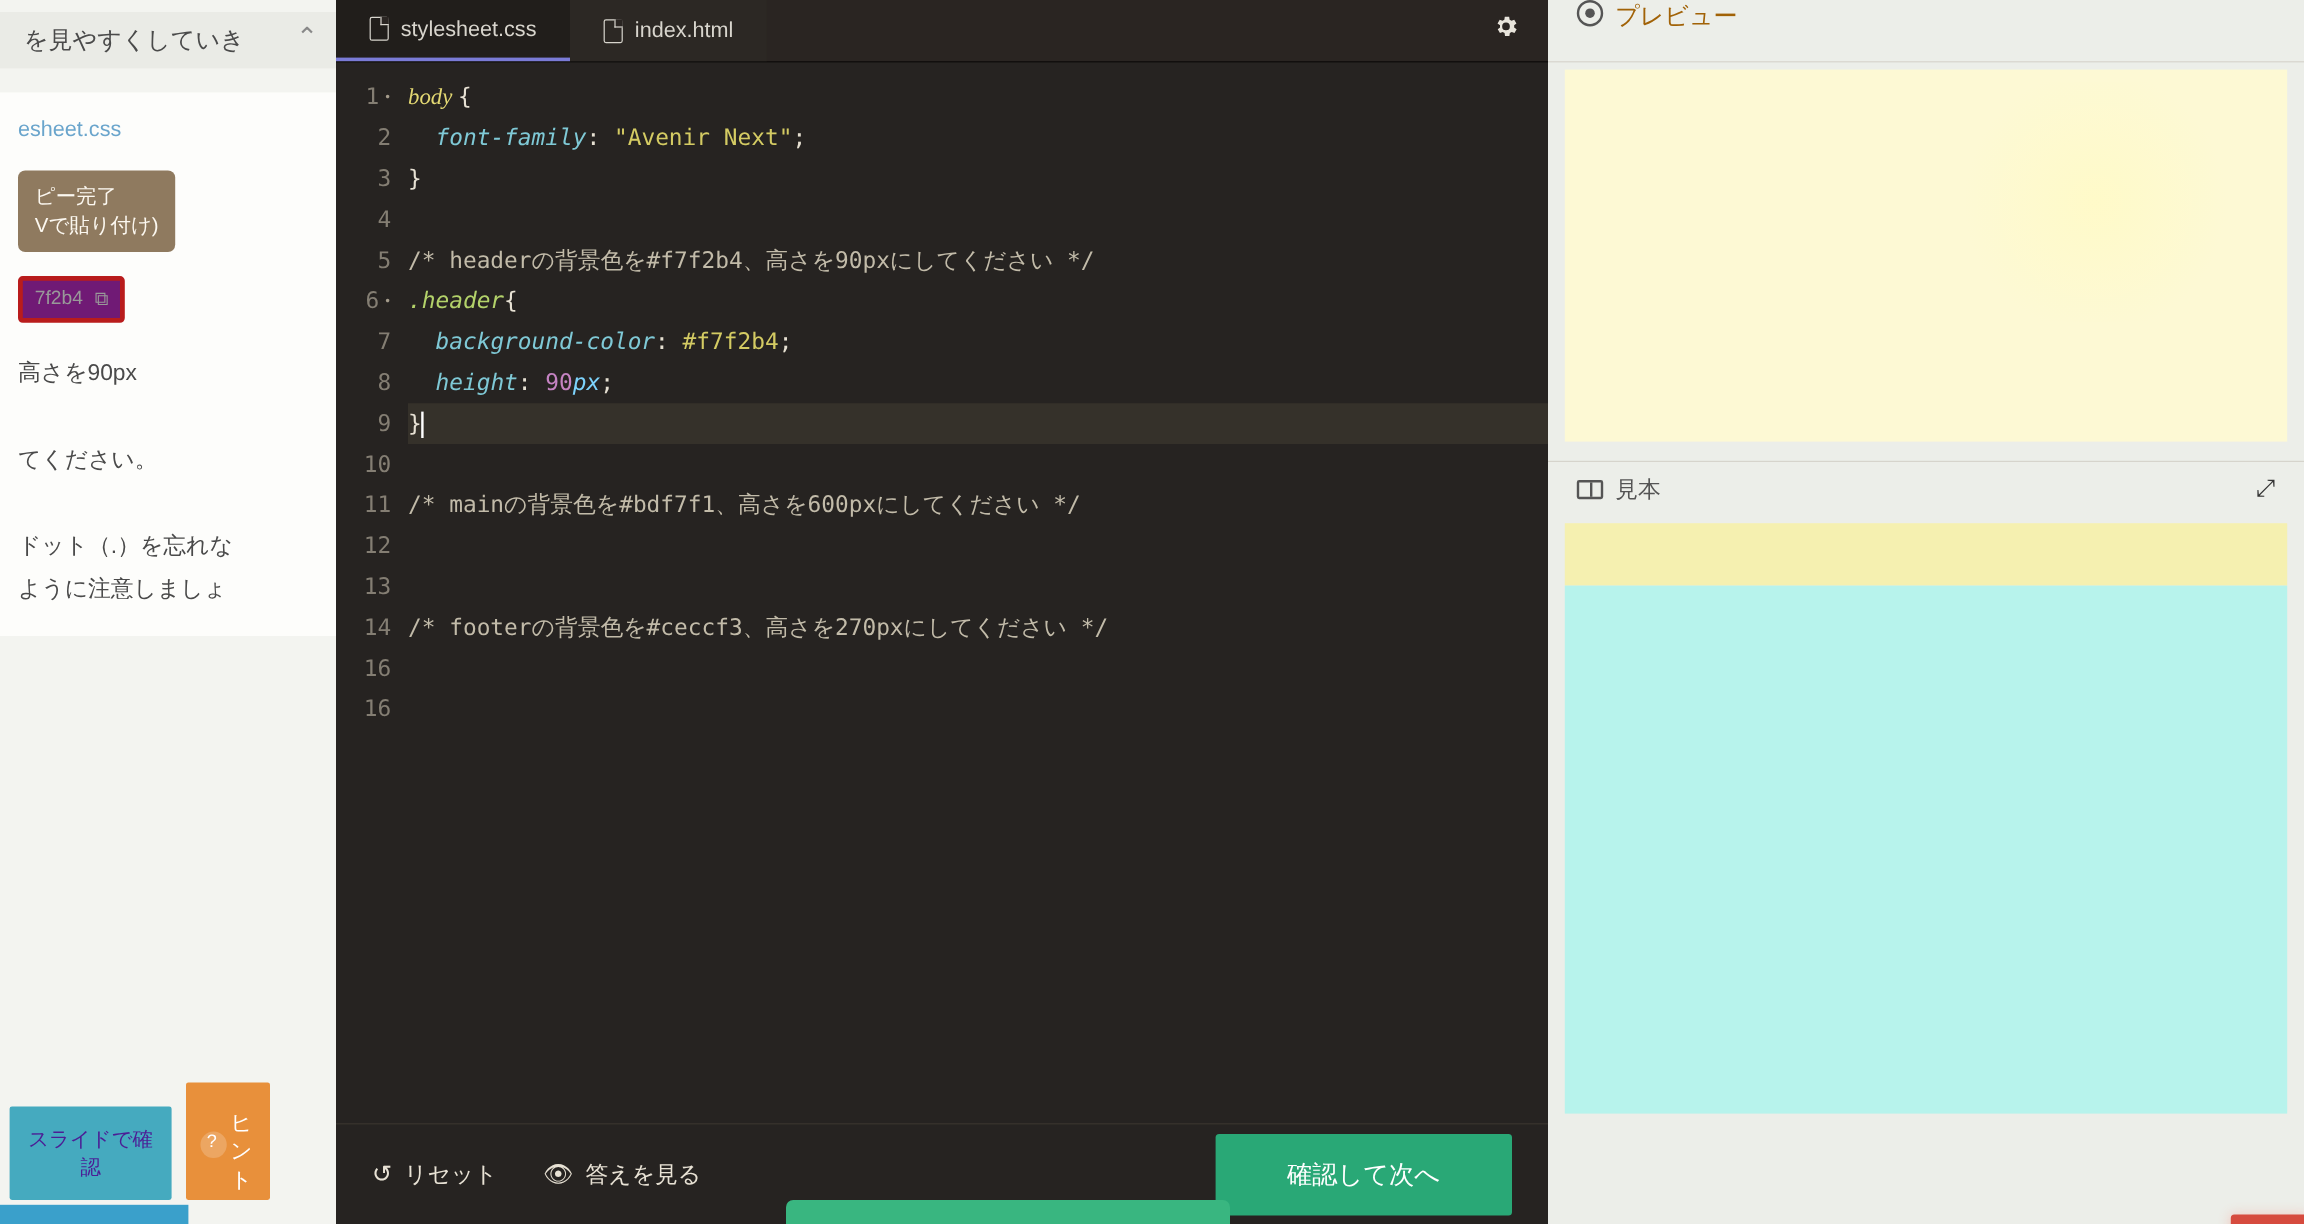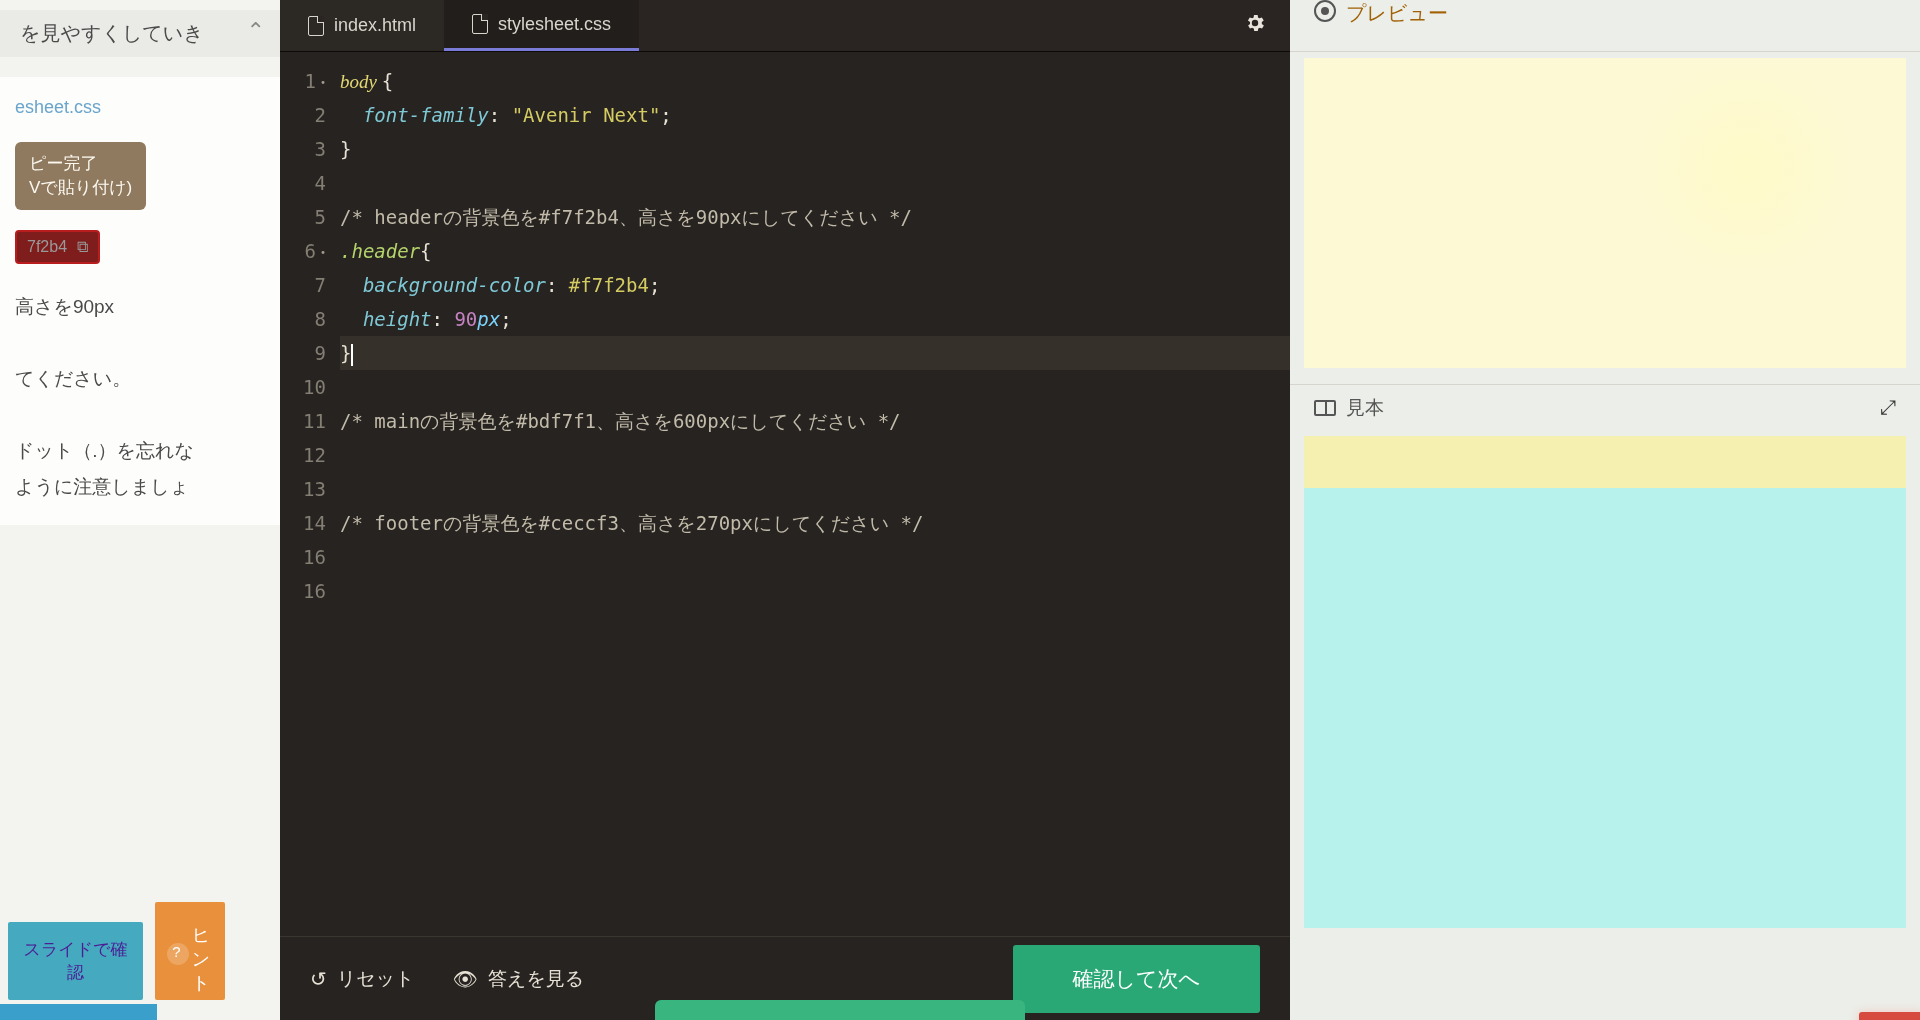--- a/index.html
+++ b/index.html
@@ -49,22 +49,22 @@
   color: #fcf8f0;
   border-radius: 6px;
   padding: 10px 14px;
   font-size: 17px;
   line-height: 1.4;
   margin-bottom: 20px;
   display: inline-block;
 }
 .copy-chip {
   display: inline-flex; align-items: center; gap: 10px;
-  border: 2px solid #b91c1c; border-radius: 4px;
-  padding: 6px 10px; color: #999; font-size: 16px; background: #7f1d1d;
+  border: 4px solid #b91c1c; border-radius: 4px;
+  padding: 6px 10px; color: #999; font-size: 16px; background: #701a75;
 }
 .copy-chip .copy-icon { cursor: pointer; }
 .instruction-text {
   margin-top: 25px; font-size: 19px; color: #4a4a4a;
   line-height: 1.9;
 }
 
 
 .confirm-btn {
   position: absolute; bottom: 20px; left: 8px;
@@ -241,27 +241,27 @@
   <div class="hint-btn">
     <span>ヒント</span>
     <span class="q">?</span>
   </div>
   <div class="slide-view-btn">スライドを見る</div>
 </div>
 
 <div class="editor-panel">
   <div class="tab-bar">
     <div id="tabs" style="display: flex; height: 100%;">
+        <div class="tab active">
+          <span class="file-icon"></span>
+          <span>stylesheet.css</span>
+        </div>
         <div class="tab inactive">
           <span class="file-icon"></span>
           <span>index.html</span>
-        </div>
-        <div class="tab active">
-          <span class="file-icon"></span>
-          <span>stylesheet.css</span>
         </div>
       </div>
     <span class="gear-btn">
       <svg width="22" height="22" viewBox="0 0 24 24" fill="currentColor">
           <path d="M19.4 13a7.5 7.5 0 000-2l2.1-1.6-2-3.5-2.5 1a7.4 7.4 0 00-1.7-1l-.4-2.6h-4l-.4 2.6a7.4 7.4 0 00-1.7 1l-2.5-1-2 3.5L6.6 11a7.5 7.5 0 000 2l-2.1 1.6 2 3.5 2.5-1a7.4 7.4 0 001.7 1l.4 2.6h4l.4-2.6a7.4 7.4 0 001.7-1l2.5 1 2-3.5zM12 15.5A3.5 3.5 0 1115.5 12 3.5 3.5 0 0112 15.5z"></path>
         </svg>
     </span>
   </div>
 
   <div class="code-area">

